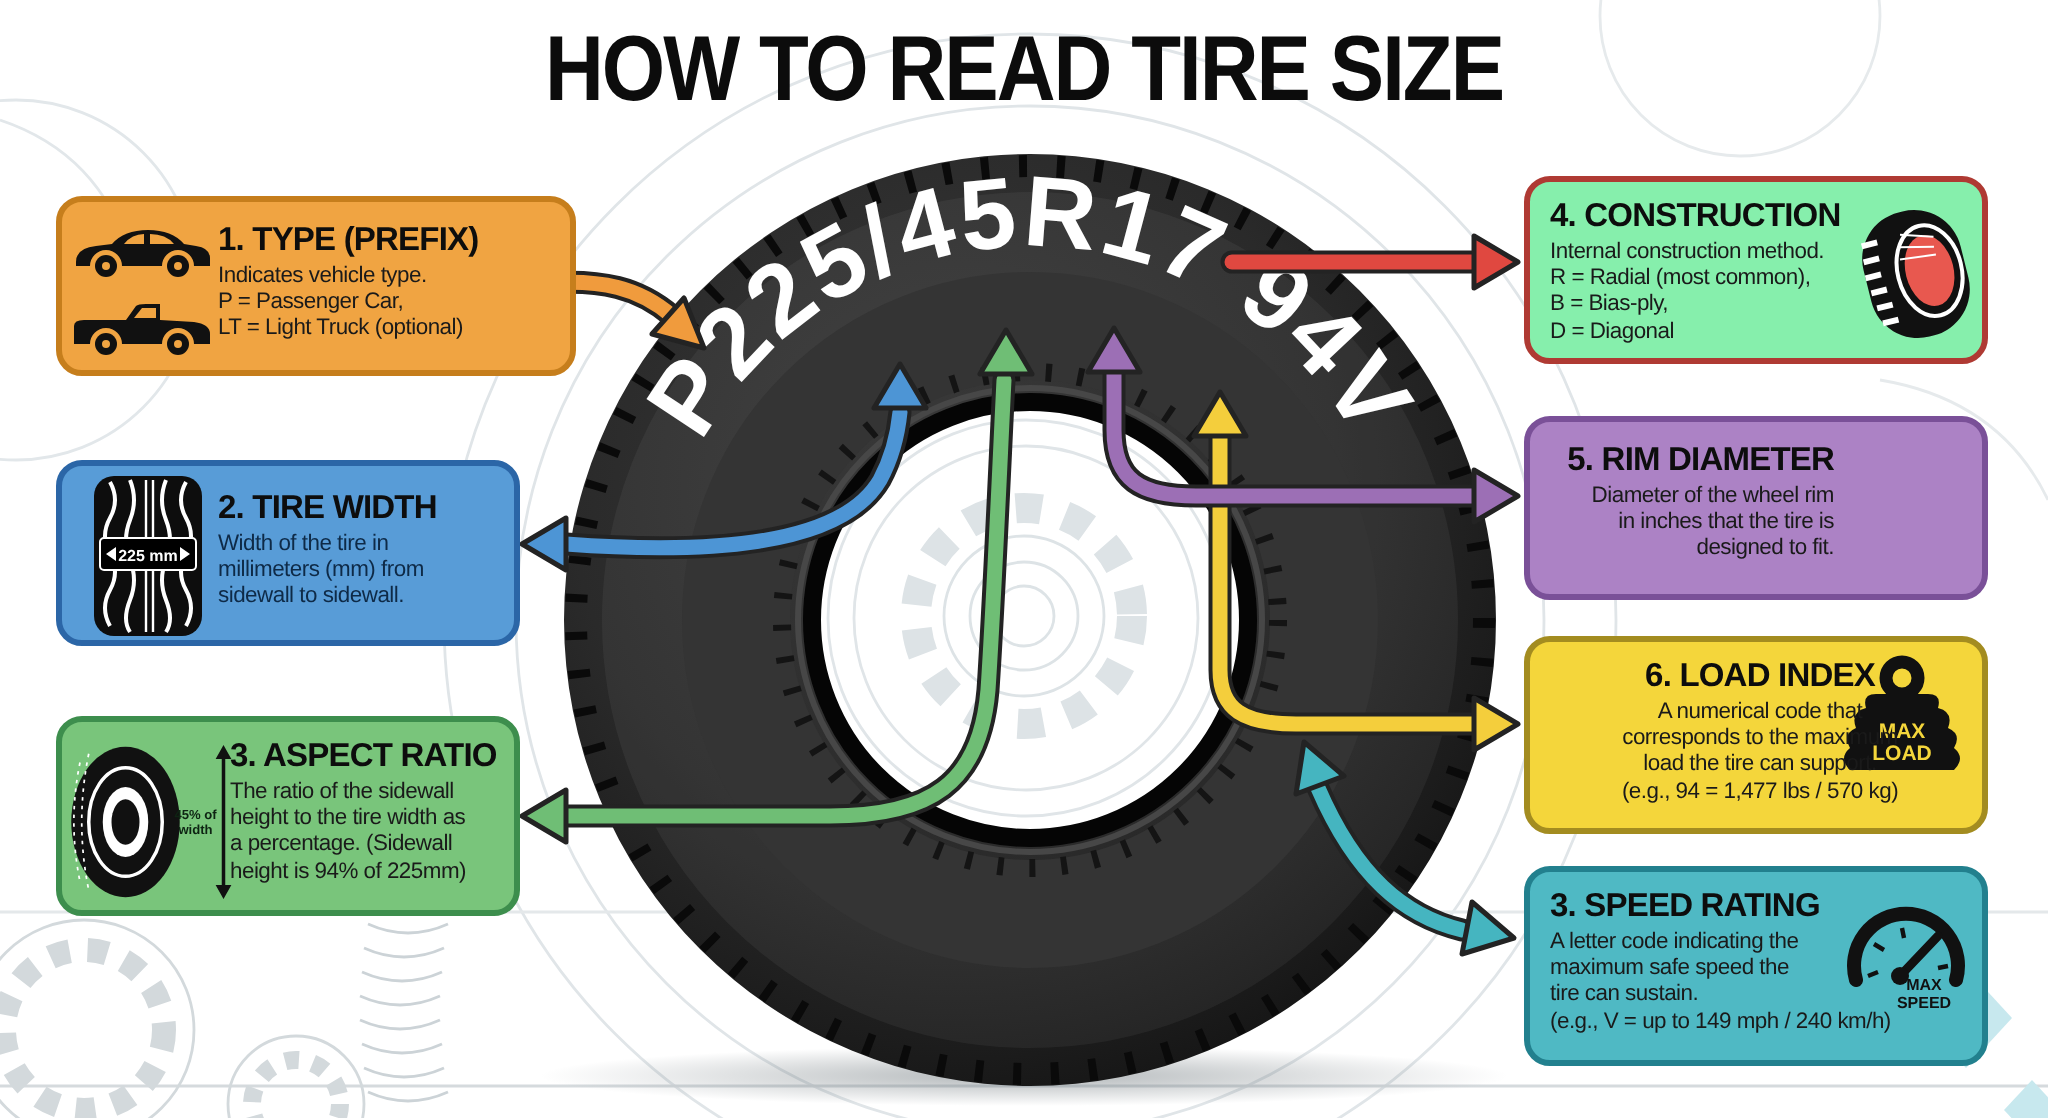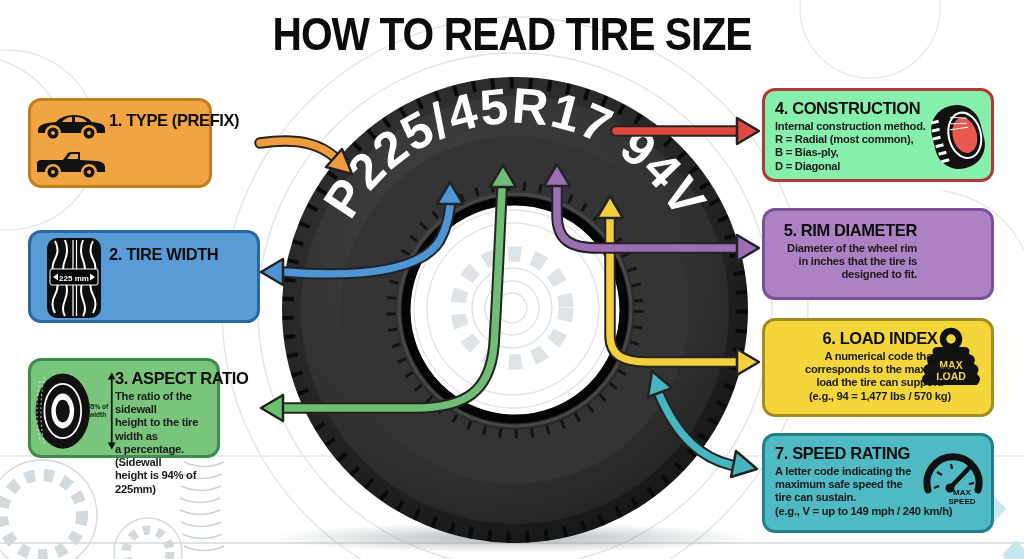--- a/index.html
+++ b/index.html
@@ -15,28 +15,28 @@
   }
   .box {
     position:absolute; box-sizing:border-box; border-radius:13px; border:3px solid;
   }
   .box .txt { position:absolute; }
   .box .hd {
     font-weight:bold; font-size:16.5px; letter-spacing:-0.4px; color:#0d0d0d;
     margin:0 0 2px 0; white-space:nowrap;
   }
   .box .bd {
-    font-weight:bold; font-size:11.2px; line-height:1.18; letter-spacing:-0.25px;
+    font-weight:normal; font-size:11.2px; line-height:1.18; letter-spacing:-0.25px;
     color:#1a1a1a; white-space:pre-line;
   }
   .icon-wrap { position:absolute; line-height:0; }
 
-  .box1 { left:28px;  top:98px;  width:184px; height:90px;  background:#F0A442; border-color:#C67E1C; }
+  .box1 { left:28px;  top:98px;  width:260px; height:90px;  background:#F0A442; border-color:#C67E1C; }
   .box2 { left:28px;  top:230px; width:232px; height:93px;  background:#589CD7; border-color:#2B66A7; }
-  .box3 { left:28px;  top:358px; width:192px; height:100px; background:#79C57B; border-color:#3D8E4D; }
+  .box3 { left:28px;  top:358px; width:232px; height:100px; background:#79C57B; border-color:#3D8E4D; }
   .box4 { left:762px; top:88px;  width:232px; height:94px;  background:#86efac; border-color:#AF3A33; }
   .box5 { left:762px; top:208px; width:232px; height:92px;  background:#AC82C5; border-color:#7A5098; }
   .box6 { left:762px; top:318px; width:232px; height:99px;  background:#F4D63B; border-color:#A38C20; }
   .box7 { left:762px; top:433px; width:232px; height:100px; background:#4FB9C4; border-color:#22808E; }
 
   .box1 .txt { left:78px; top:10px; right:6px; }
   .box2 .txt { left:78px; top:12px; right:6px; }
   .box2 .bd  { color:#0e2a47; }
   .box3 .txt { left:84px; top:8px;  right:4px; }
   .box4 .txt { left:10px; top:8px;  right:62px; }
@@ -197,20 +197,23 @@
           <path fill="#F0A442" d="M36,5 H43 V10 H32 Z"></path>
           <circle cx="18" cy="23" r="5.5" fill="#111"></circle>
             <circle cx="18" cy="23" r="2" fill="#F0A442"></circle>
           <circle cx="54" cy="23" r="5.5" fill="#111"></circle>
             <circle cx="54" cy="23" r="2" fill="#F0A442"></circle>
         </g>
       </svg>
     </div>
     <div class="txt">
       <div class="hd">1. TYPE (PREFIX)</div>
+      <div class="bd">Indicates vehicle type.
+P = Passenger Car,
+LT = Light Truck (optional)</div>
     </div>
   </div>
 
   <div class="box box2">
     <div class="icon-wrap">
       <svg width="54" height="80" viewBox="0 0 54 80">
         <rect x="0" y="0" width="54" height="80" rx="10" fill="#0d0d0d"></rect>
         <g stroke="#fff" stroke-width="2" fill="none">
           <path d="M8,3 q5,9 0,18 q-5,9 0,18 q5,9 0,18 q-5,9 0,18"></path>
           <path d="M18,2 q4,10 0,20 q-4,10 0,20 q4,10 0,20 q-4,10 0,16"></path>
@@ -218,20 +221,23 @@
           <path d="M46,3 q-5,9 0,18 q5,9 0,18 q-5,9 0,18 q5,9 0,18"></path>
           <path d="M26,2 V78 M29.5,2 V78" stroke-width="1.2"></path>
         </g>
         <rect x="3" y="31" width="48" height="16" rx="2" fill="#000" stroke="#fff" stroke-width="1"></rect>
         <path d="M6,39 l5,-3.5 v7 z M48,39 l-5,-3.5 v7 z" fill="#fff"></path>
         <text x="27" y="42.5" text-anchor="middle" font-size="8" font-weight="bold" fill="#fff">225 mm</text>
       </svg>
     </div>
     <div class="txt">
       <div class="hd">2. TIRE WIDTH</div>
+      <div class="bd">Width of the tire in
+millimeters (mm) from
+sidewall to sidewall.</div>
     </div>
   </div>
 
   <div class="box box3">
     <div class="icon-wrap">
       <svg width="84" height="92" viewBox="0 0 96 92">
         <ellipse cx="34" cy="46" rx="31" ry="43" fill="#111"></ellipse>
         <ellipse cx="34" cy="46" rx="21" ry="31" fill="none" stroke="#fff" stroke-width="2"></ellipse>
         <ellipse cx="34" cy="46" rx="13" ry="20" fill="#fff"></ellipse>
         <ellipse cx="34" cy="46" rx="8" ry="13" fill="#111"></ellipse>
@@ -310,21 +316,21 @@
         <g stroke="#111" stroke-width="2.2">
           <path d="M17,46 L22,44 M20,30 L25,33 M34,22 L35,27 M49,28 L46,32 M57,41 L52,42"></path>
         </g>
         <path d="M33,46 L52,26" stroke="#111" stroke-width="4.5" stroke-linecap="round"></path>
         <circle cx="33" cy="46" r="4.5" fill="#111"></circle>
         <text x="45" y="53" text-anchor="middle" font-size="8" font-weight="bold" fill="#111">MAX</text>
         <text x="45" y="62" text-anchor="middle" font-size="8" font-weight="bold" fill="#111">SPEED</text>
       </svg>
     </div>
     <div class="txt">
-      <div class="hd">7. SPEED RATING</div>
+      <div class="hd">3. SPEED RATING</div>
       <div class="bd">A letter code indicating the
 maximum safe speed the
 tire can sustain.
 (e.g., V = up to 149 mph / 240 km/h)</div>
     </div>
   </div>
 
 </div>
 
 </body></html>

